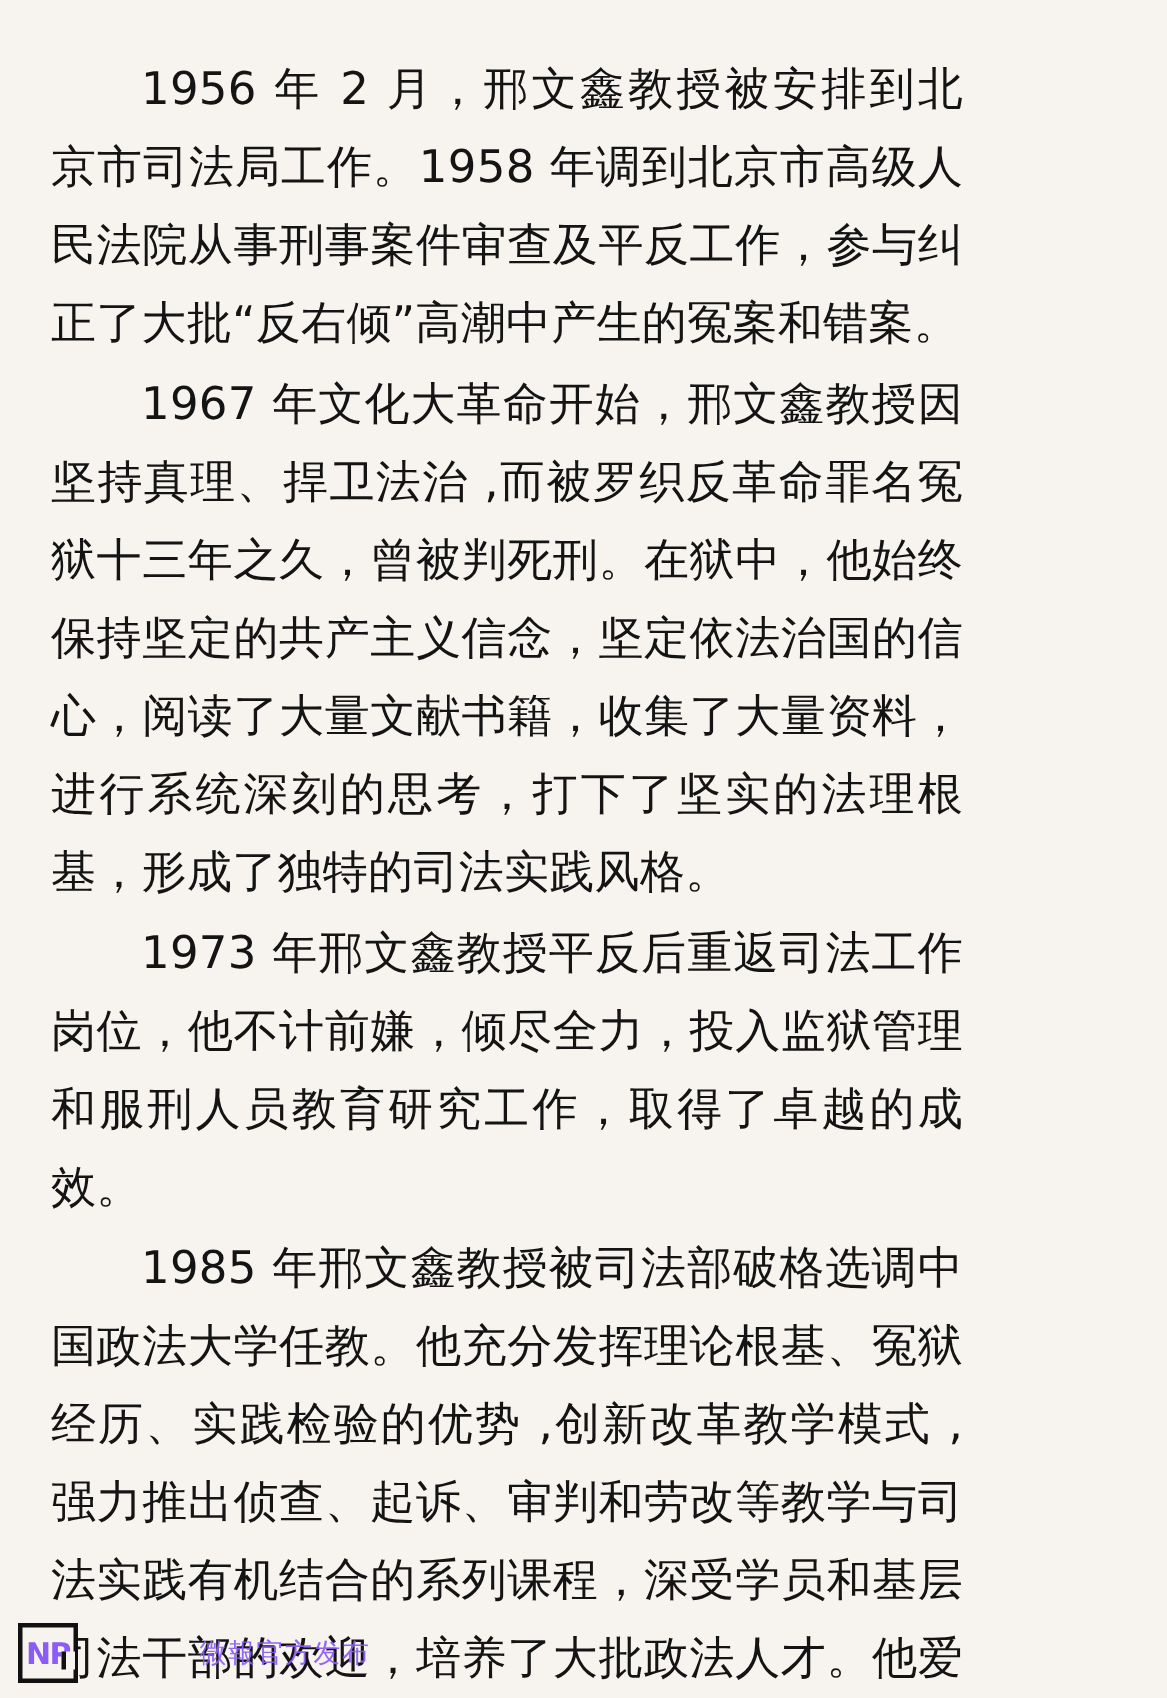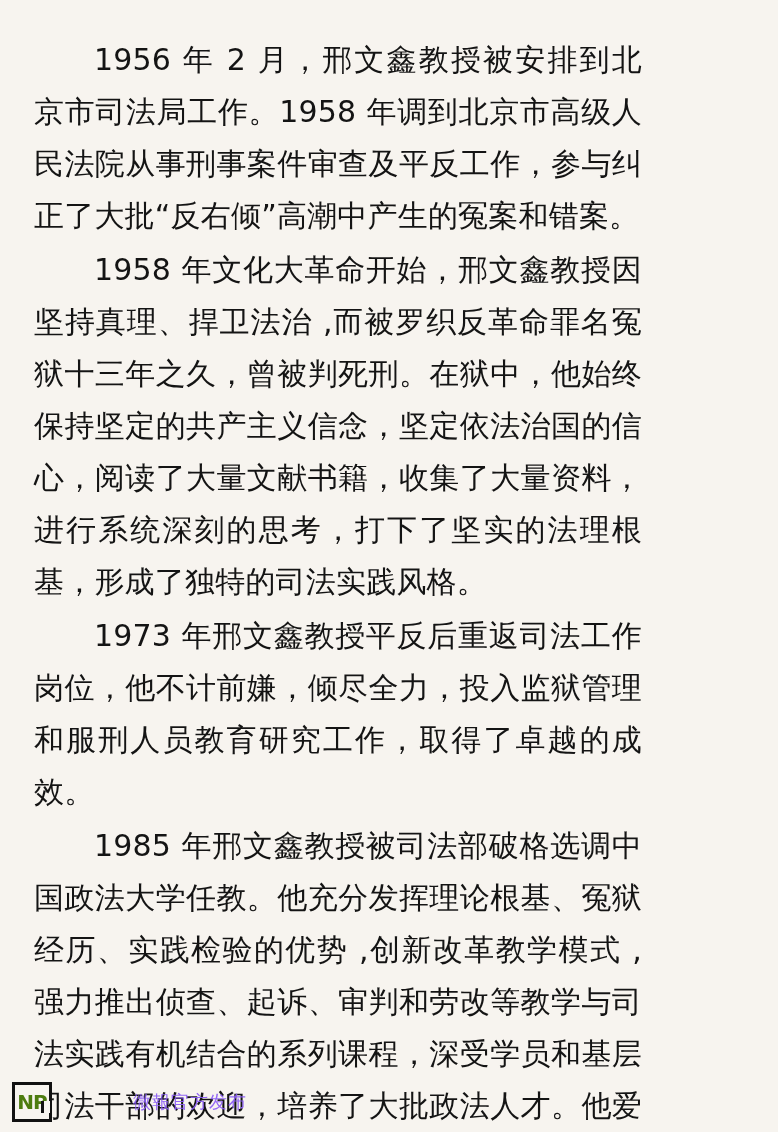--- a/index.html
+++ b/index.html
@@ -57,21 +57,21 @@
     left: 0;
     top: 0;
     width: 100%;
     height: 100%;
     display: flex;
     align-items: center;
     justify-content: center;
     font-family: "DejaVu Sans", sans-serif;
     font-weight: bold;
     font-size: 20px;
-    color: #4d7c0f;
+    color: #8b5cf6;
     letter-spacing: -1px;
   }
   .logo-bar {
     position: absolute;
     right: -1px;
     bottom: 6px;
     width: 9px;
     height: 12px;
     background: #f7f4ef;
     border-left: 3px solid #111;
@@ -88,21 +88,21 @@
     opacity: 0.92;
   }
 </style>
 </head>
 <body>
 
 <div class="page">
 
   <div class="article">
     <p class="para">1956 年 2 月，邢文鑫教授被安排到北京市司法局工作。1958 年调到北京市高级人民法院从事刑事案件审查及平反工作，参与纠正了大批“反右倾”高潮中产生的冤案和错案。</p>
-    <p class="para">1958 年文化大革命开始，邢文鑫教授因坚持真理、捍卫法治 ,而被罗织反革命罪名冤狱十三年之久，曾被判死刑。在狱中，他始终保持坚定的共产主义信念，坚定依法治国的信心，阅读了大量文献书籍，收集了大量资料，进行系统深刻的思考，打下了坚实的法理根基，形成了独特的司法实践风格。</p>
+    <p class="para">1967 年文化大革命开始，邢文鑫教授因坚持真理、捍卫法治 ,而被罗织反革命罪名冤狱十三年之久，曾被判死刑。在狱中，他始终保持坚定的共产主义信念，坚定依法治国的信心，阅读了大量文献书籍，收集了大量资料，进行系统深刻的思考，打下了坚实的法理根基，形成了独特的司法实践风格。</p>
     <p class="para">1973 年邢文鑫教授平反后重返司法工作岗位，他不计前嫌，倾尽全力，投入监狱管理和服刑人员教育研究工作，取得了卓越的成效。</p>
     <p class="para">1985 年邢文鑫教授被司法部破格选调中国政法大学任教。他充分发挥理论根基、冤狱经历、实践检验的优势 ,创新改革教学模式 ,强力推出侦查、起诉、审判和劳改等教学与司法实践有机结合的系列课程，深受学员和基层司法干部的欢迎，培养了大批政法人才。他爱读书，爱教书，爱思考、爱写作，终年笔耕不辍。</p>
   </div>
 
   <div class="footer">
     <div class="logo">
       <div class="logo-text">NP</div>
       <div class="logo-bar"></div>
     </div>
     <div class="footer-caption">微報官方发布</div>

